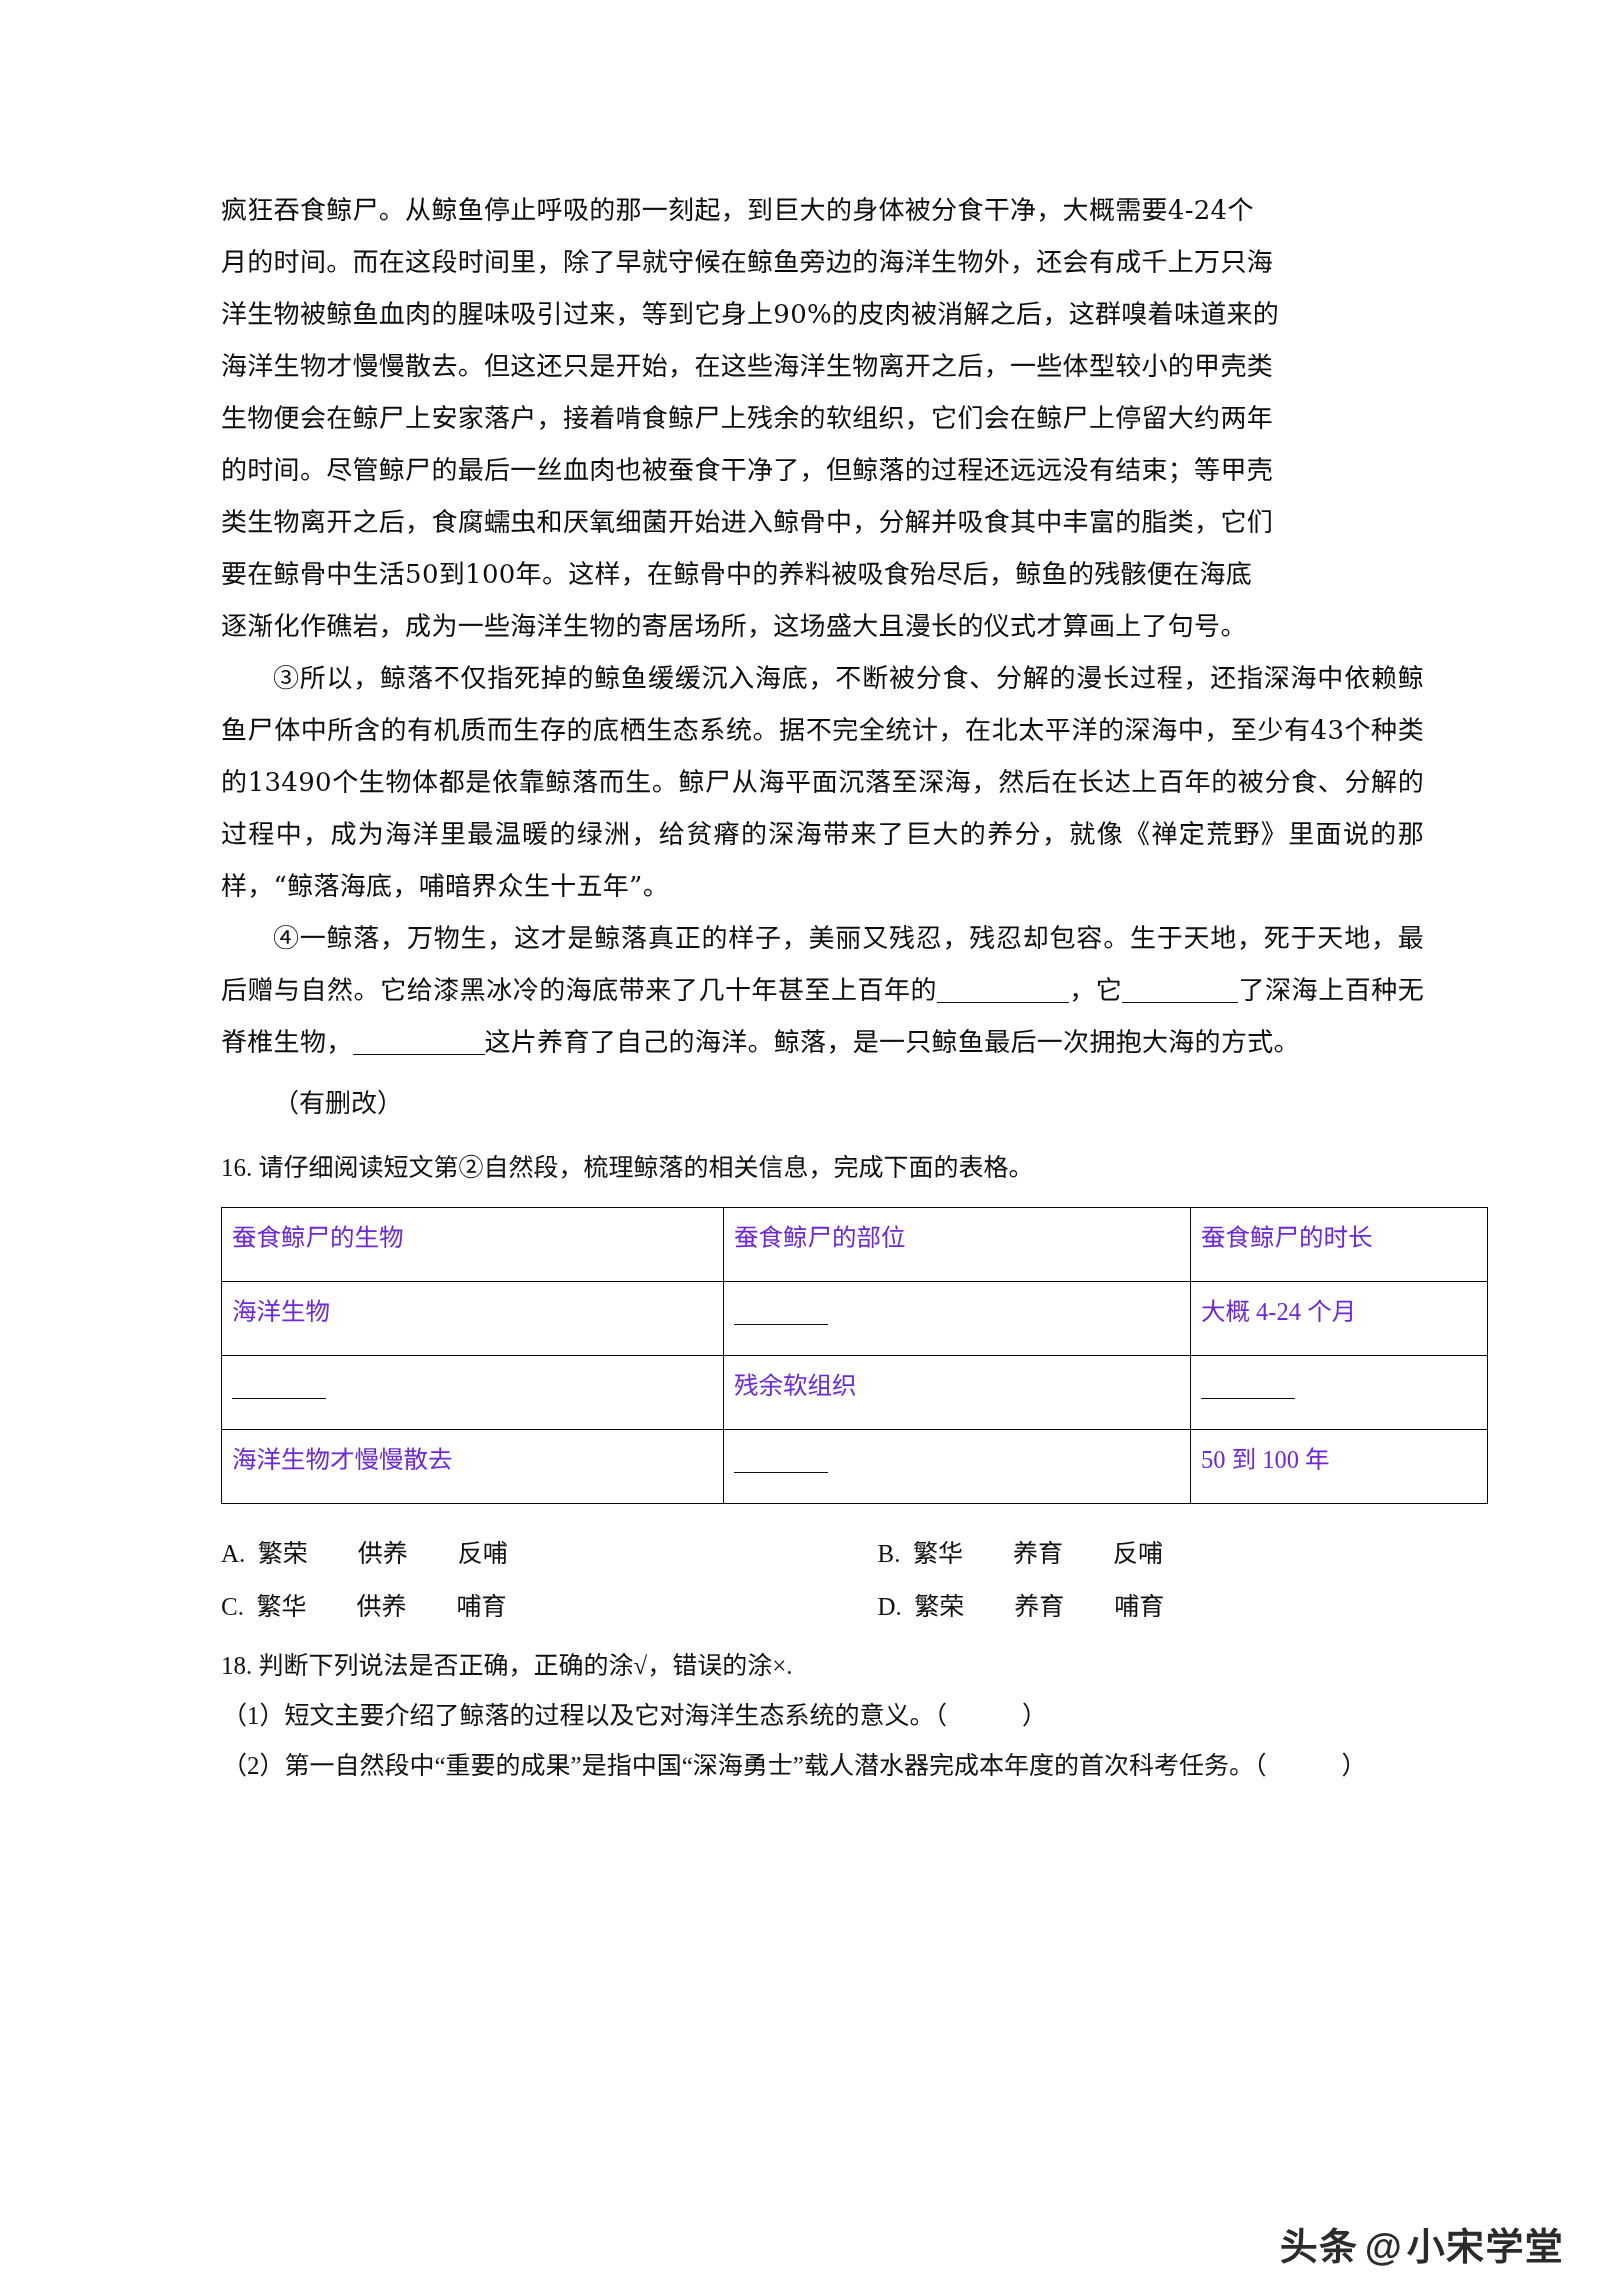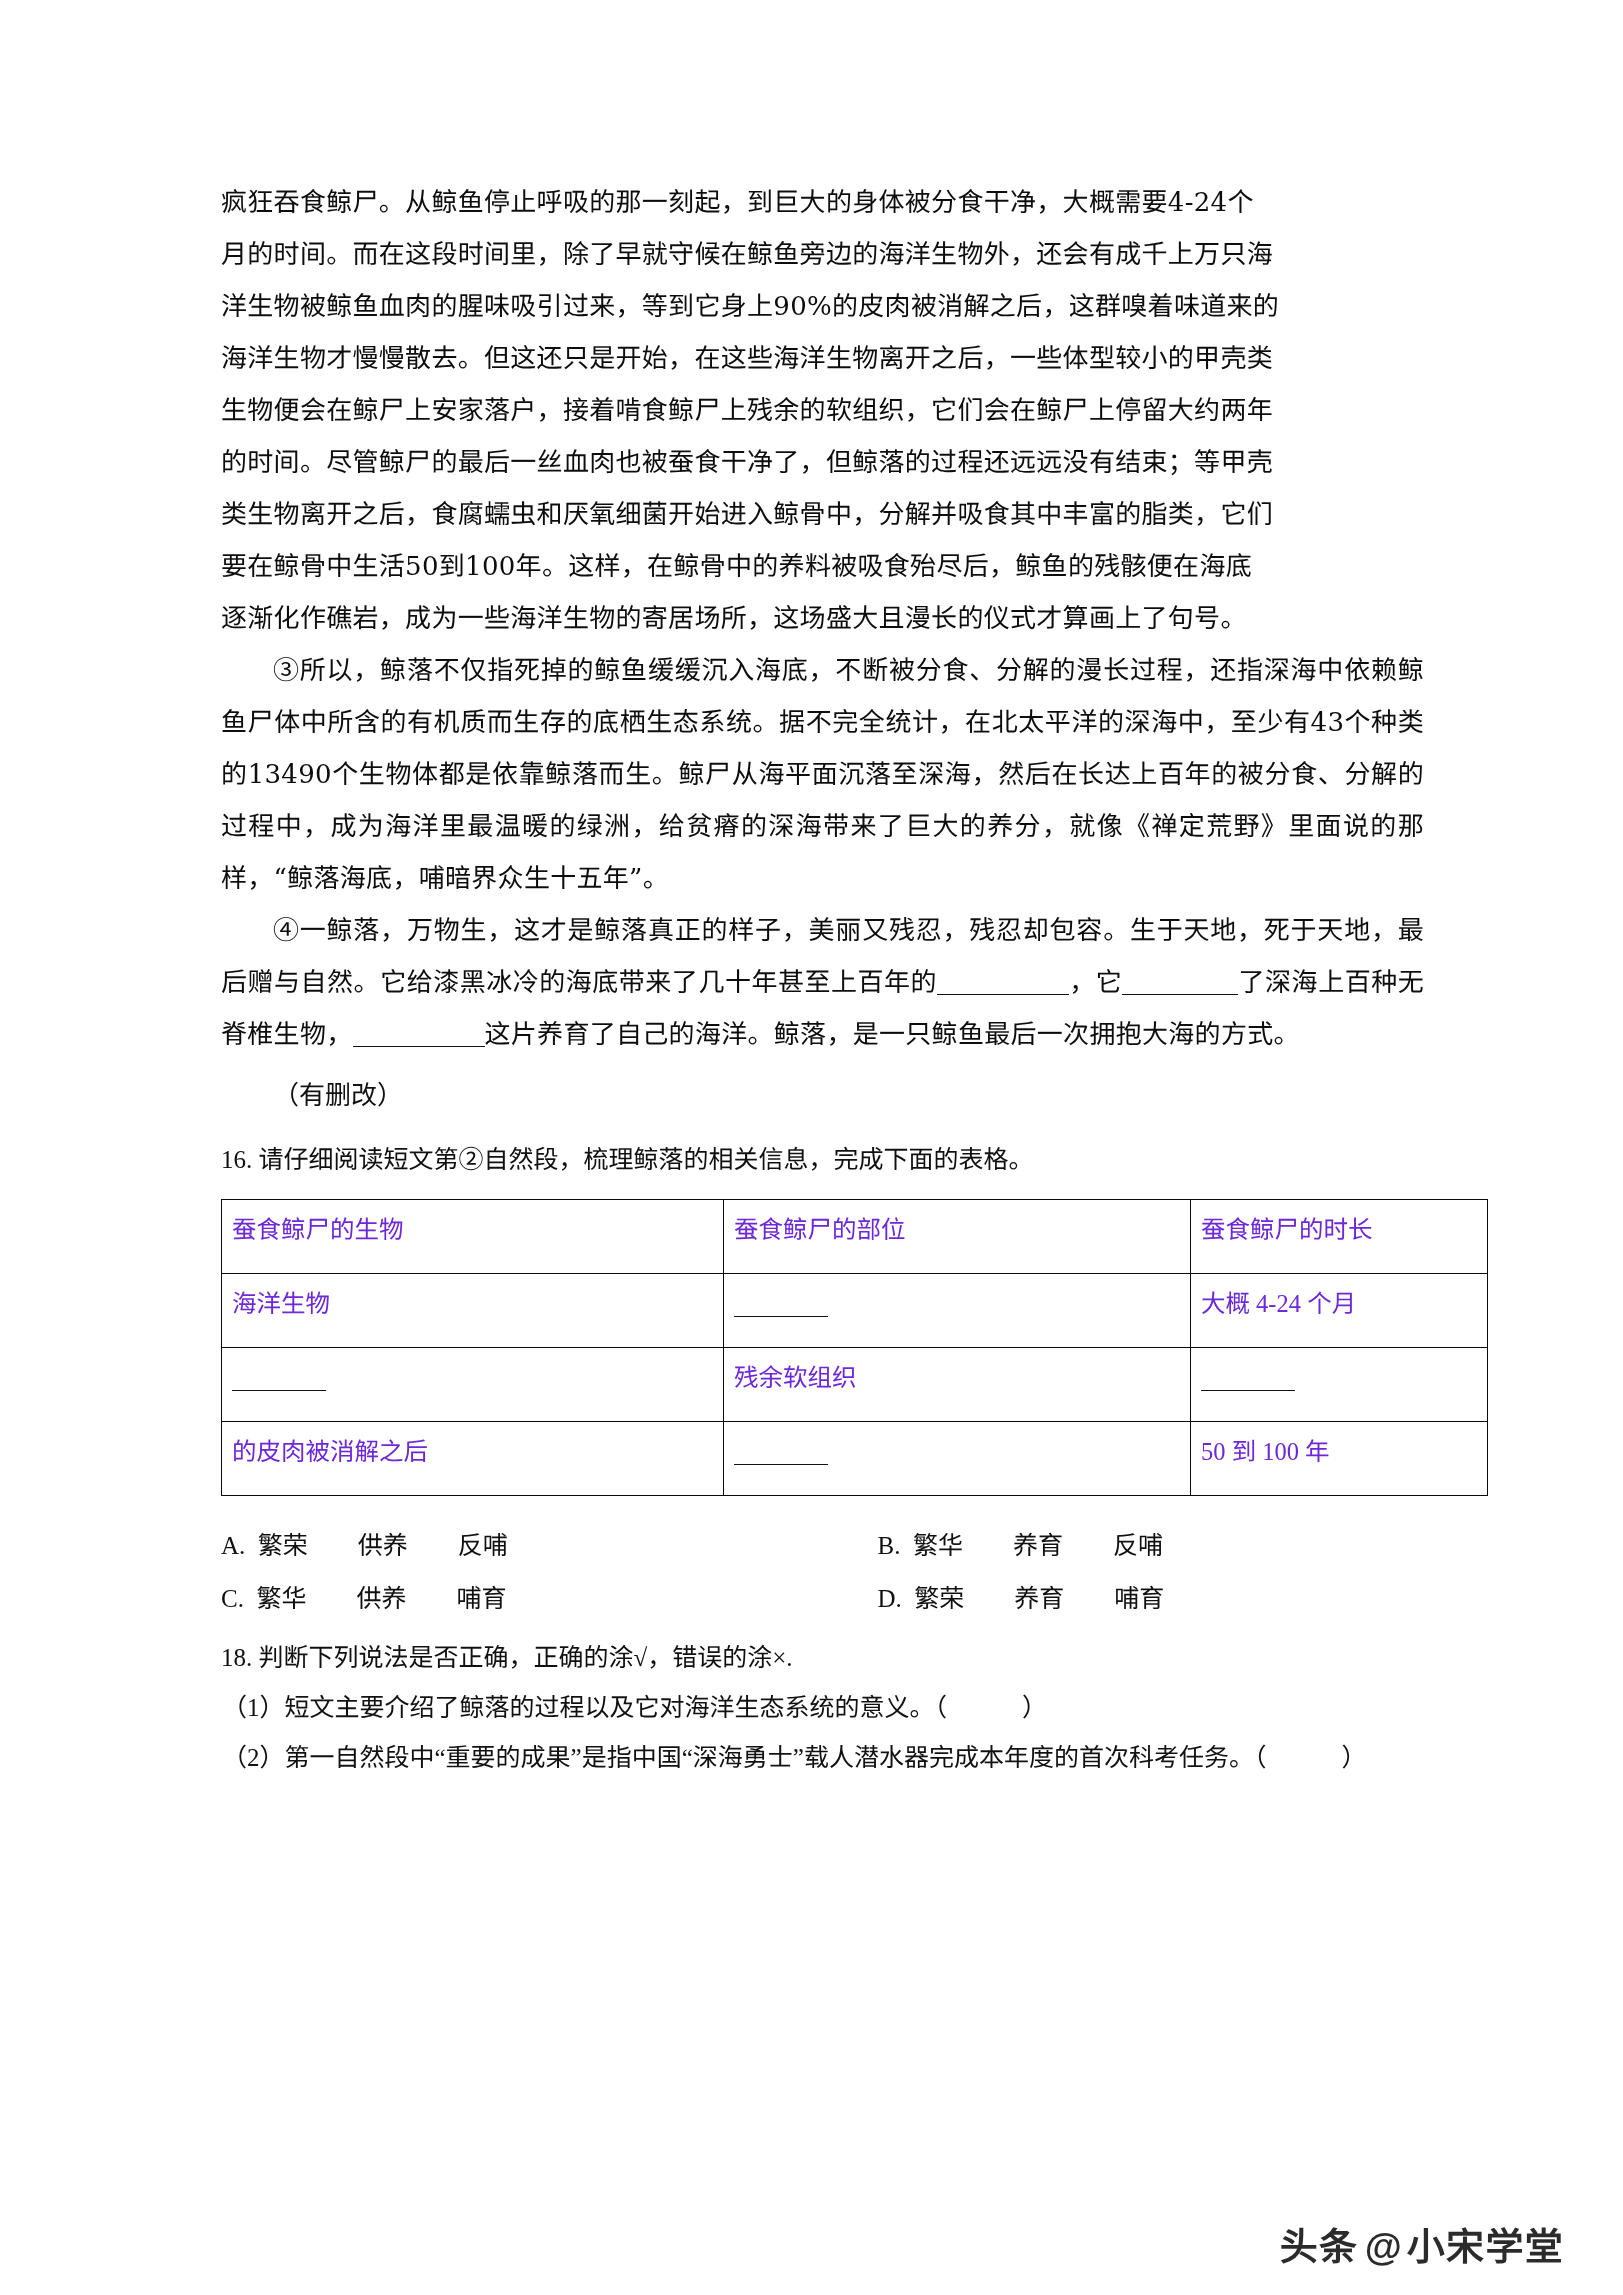--- a/index.html
+++ b/index.html
@@ -17,21 +17,21 @@
     position: relative;
     width: 1624px;
     height: 2295px;
     background: #ffffff;
     box-sizing: border-box;
     overflow: hidden;
   }
   .content {
     position: absolute;
     left: 221px;
-    top: 176px;
+    top: 184px;
     width: 1203px;
   }
 
   
   .passage-line,
   .passage-para {
     font-family: "DejaVu Serif", "Liberation Serif", serif;
     font-size: 26px;
     line-height: 52px;
     letter-spacing: 0.3px;
@@ -196,21 +196,21 @@
           <td class="col1">海洋生物</td>
           <td class="col2"><span class="cell-blank"></span></td>
           <td class="col3">大概 4-24 个月</td>
         </tr>
         <tr>
           <td class="col1"><span class="cell-blank"></span></td>
           <td class="col2">残余软组织</td>
           <td class="col3"><span class="cell-blank"></span></td>
         </tr>
         <tr>
-          <td class="col1">的皮肉被消解之后</td>
+          <td class="col1">海洋生物才慢慢散去</td>
           <td class="col2"><span class="cell-blank"></span></td>
           <td class="col3">50 到 100 年</td>
         </tr>
       </tbody>
     </table>
 
     <div class="sp-40"></div>
 
 
     <div class="options">

